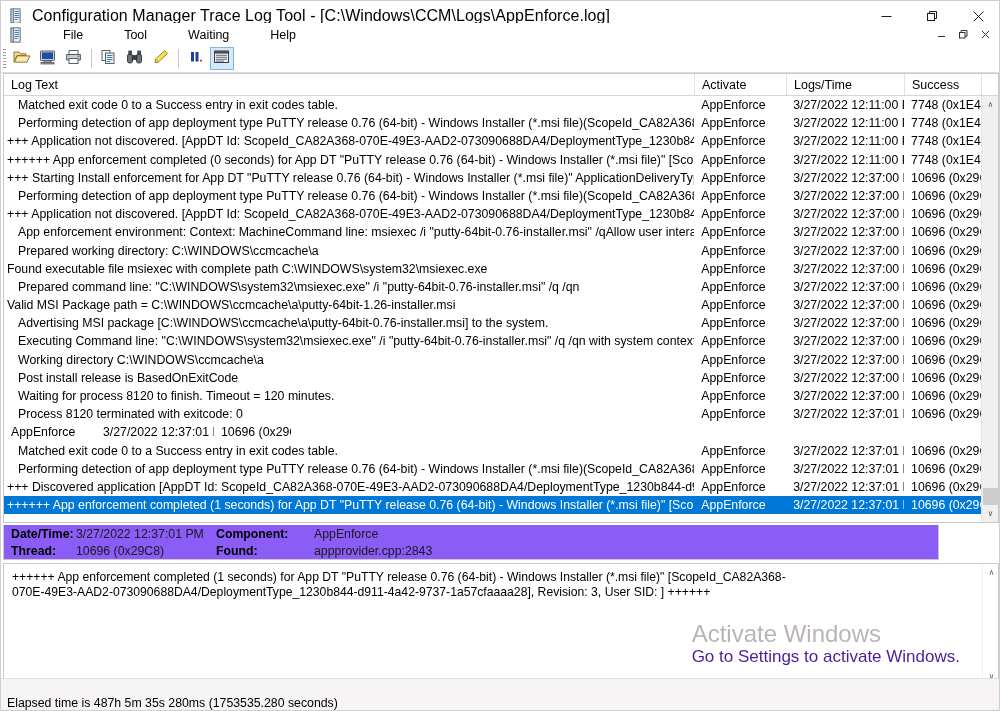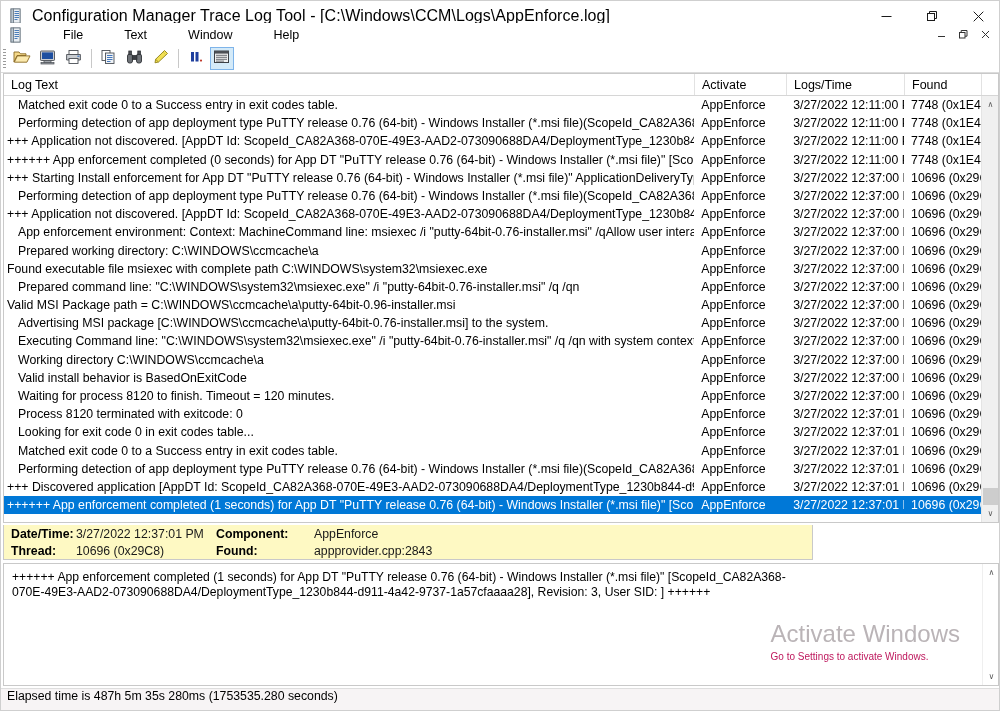--- a/index.html
+++ b/index.html
@@ -240,23 +240,23 @@
     left: 1px;
     width: 15px;
     background: #cdcdcd;
     border-radius: 0;
   }
 
   
   .detail {
     position: absolute;
     left: 2px; top: 524px;
-    width: 810px;
+    width: 936px;
     height: 35px;
-    background: #fef9c3;
+    background: #8b5cf6;
     border: 1px solid #c9c9c9;
     border-top: none;
     box-sizing: border-box;
   }
   .detail-row {
     display: flex;
     align-items: center;
     height: 17px;
     font-size: 12.3px;
   }
@@ -309,32 +309,32 @@
   
   .watermark {
     position: absolute;
     right: 38px;
     bottom: 18px;
     text-align: left;
     color: #b9b3b6;
     user-select: none;
   }
   .wm-title { font-size: 24px; line-height: 26px; font-weight: 400; color: #bab4b7; }
-  .wm-sub { font-size: 10px; line-height: 20px; color: #be185d; }
+  .wm-sub { font-size: 17px; line-height: 20px; color: #4c1d95; }
 
   
   .statusbar {
     position: absolute;
     left: 0; bottom: 0;
     width: 1000px;
-    height: 22px;
+    height: 32px;
     background: #f7f4f5;
     border-top: 1px solid #dedede;
     display: flex;
-    align-items: flex-start;
+    align-items: flex-end;
     box-sizing: border-box;
   }
   .statusbar .status-text {
     padding-left: 6px;
     font-size: 12.3px;
     color: #000;
     white-space: nowrap;
   }
 </style>
 </head>
@@ -389,22 +389,22 @@
           <rect x="5.5" y="3" width="4.5" height="1"></rect>
           <rect x="5.5" y="5" width="4.5" height="1"></rect>
           <rect x="5.5" y="7" width="4.5" height="1"></rect>
           <rect x="5.5" y="9" width="4.5" height="1"></rect>
           <rect x="5.5" y="11" width="3" height="1"></rect>
         </g>
         <rect x="2" y="1" width="2.6" height="14" fill="#b9c6d1" stroke="#6f7b85" stroke-width="0.8"></rect>
       </svg>
     </span>
     <span class="menu-item">File</span>
-    <span class="menu-item">Text</span>
-    <span class="menu-item">Window</span>
+    <span class="menu-item">Tool</span>
+    <span class="menu-item">Waiting</span>
     <span class="menu-item">Help</span>
   </div>
 
   <div class="mdi-buttons">
     <div class="mdi-btn">
       <svg width="9" height="9" viewBox="0 0 9 9">
           <line x1="1" y1="6.5" x2="8" y2="6.5" stroke="#333" stroke-width="1"></line>
         </svg>
     </div>
     <div class="mdi-btn">
@@ -521,21 +521,21 @@
       </span>
     </div>
   </div>
 
   <div class="listview">
 
     <div class="lv-header">
       <div class="lv-col c-log">Log Text</div>
       <div class="lv-col c-comp">Activate</div>
       <div class="lv-col c-date">Logs/Time</div>
-      <div class="lv-col c-thread">Found</div>
+      <div class="lv-col c-thread">Success</div>
       <div class="lv-col c-pad"></div>
     </div>
 
     <div class="lv-body" id="lv-body">
         <div class="lv-row">
           <div class="cell c-log indent">Matched exit code 0 to a Success entry in exit codes table.</div>
           <div class="cell c-comp">AppEnforce</div>
           <div class="cell c-date">3/27/2022 12:11:00 PM</div>
           <div class="cell c-thread">7748 (0x1E44)</div>
         </div>
@@ -593,21 +593,21 @@
           <div class="cell c-date">3/27/2022 12:37:00 PM</div>
           <div class="cell c-thread">10696 (0x29C8)</div>
         </div>
         <div class="lv-row">
           <div class="cell c-log indent">Prepared command line: "C:\WINDOWS\system32\msiexec.exe" /i "putty-64bit-0.76-installer.msi" /q /qn</div>
           <div class="cell c-comp">AppEnforce</div>
           <div class="cell c-date">3/27/2022 12:37:00 PM</div>
           <div class="cell c-thread">10696 (0x29C8)</div>
         </div>
         <div class="lv-row">
-          <div class="cell c-log">Valid MSI Package path = C:\WINDOWS\ccmcache\a\putty-64bit-0.96-installer.msi</div>
+          <div class="cell c-log">Valid MSI Package path = C:\WINDOWS\ccmcache\a\putty-64bit-1.26-installer.msi</div>
           <div class="cell c-comp">AppEnforce</div>
           <div class="cell c-date">3/27/2022 12:37:00 PM</div>
           <div class="cell c-thread">10696 (0x29C8)</div>
         </div>
         <div class="lv-row">
           <div class="cell c-log indent">Advertising MSI package [C:\WINDOWS\ccmcache\a\putty-64bit-0.76-installer.msi] to the system.</div>
           <div class="cell c-comp">AppEnforce</div>
           <div class="cell c-date">3/27/2022 12:37:00 PM</div>
           <div class="cell c-thread">10696 (0x29C8)</div>
         </div>
@@ -617,39 +617,38 @@
           <div class="cell c-date">3/27/2022 12:37:00 PM</div>
           <div class="cell c-thread">10696 (0x29C8)</div>
         </div>
         <div class="lv-row">
           <div class="cell c-log indent">Working directory C:\WINDOWS\ccmcache\a</div>
           <div class="cell c-comp">AppEnforce</div>
           <div class="cell c-date">3/27/2022 12:37:00 PM</div>
           <div class="cell c-thread">10696 (0x29C8)</div>
         </div>
         <div class="lv-row">
-          <div class="cell c-log indent">Valid install behavior is BasedOnExitCode</div>
+          <div class="cell c-log indent">Post install release is BasedOnExitCode</div>
           <div class="cell c-comp">AppEnforce</div>
           <div class="cell c-date">3/27/2022 12:37:00 PM</div>
           <div class="cell c-thread">10696 (0x29C8)</div>
         </div>
         <div class="lv-row">
           <div class="cell c-log indent">Waiting for process 8120 to finish.  Timeout = 120 minutes.</div>
           <div class="cell c-comp">AppEnforce</div>
           <div class="cell c-date">3/27/2022 12:37:00 PM</div>
           <div class="cell c-thread">10696 (0x29C8)</div>
         </div>
         <div class="lv-row">
           <div class="cell c-log indent">Process 8120 terminated with exitcode: 0</div>
           <div class="cell c-comp">AppEnforce</div>
           <div class="cell c-date">3/27/2022 12:37:01 PM</div>
           <div class="cell c-thread">10696 (0x29C8)</div>
         </div>
         <div class="lv-row">
-          <div class="cell c-log indent">Looking for exit code 0 in exit codes table...</div>
           <div class="cell c-comp">AppEnforce</div>
           <div class="cell c-date">3/27/2022 12:37:01 PM</div>
           <div class="cell c-thread">10696 (0x29C8)</div>
         </div>
         <div class="lv-row">
           <div class="cell c-log indent">Matched exit code 0 to a Success entry in exit codes table.</div>
           <div class="cell c-comp">AppEnforce</div>
           <div class="cell c-date">3/27/2022 12:37:01 PM</div>
           <div class="cell c-thread">10696 (0x29C8)</div>
         </div>

